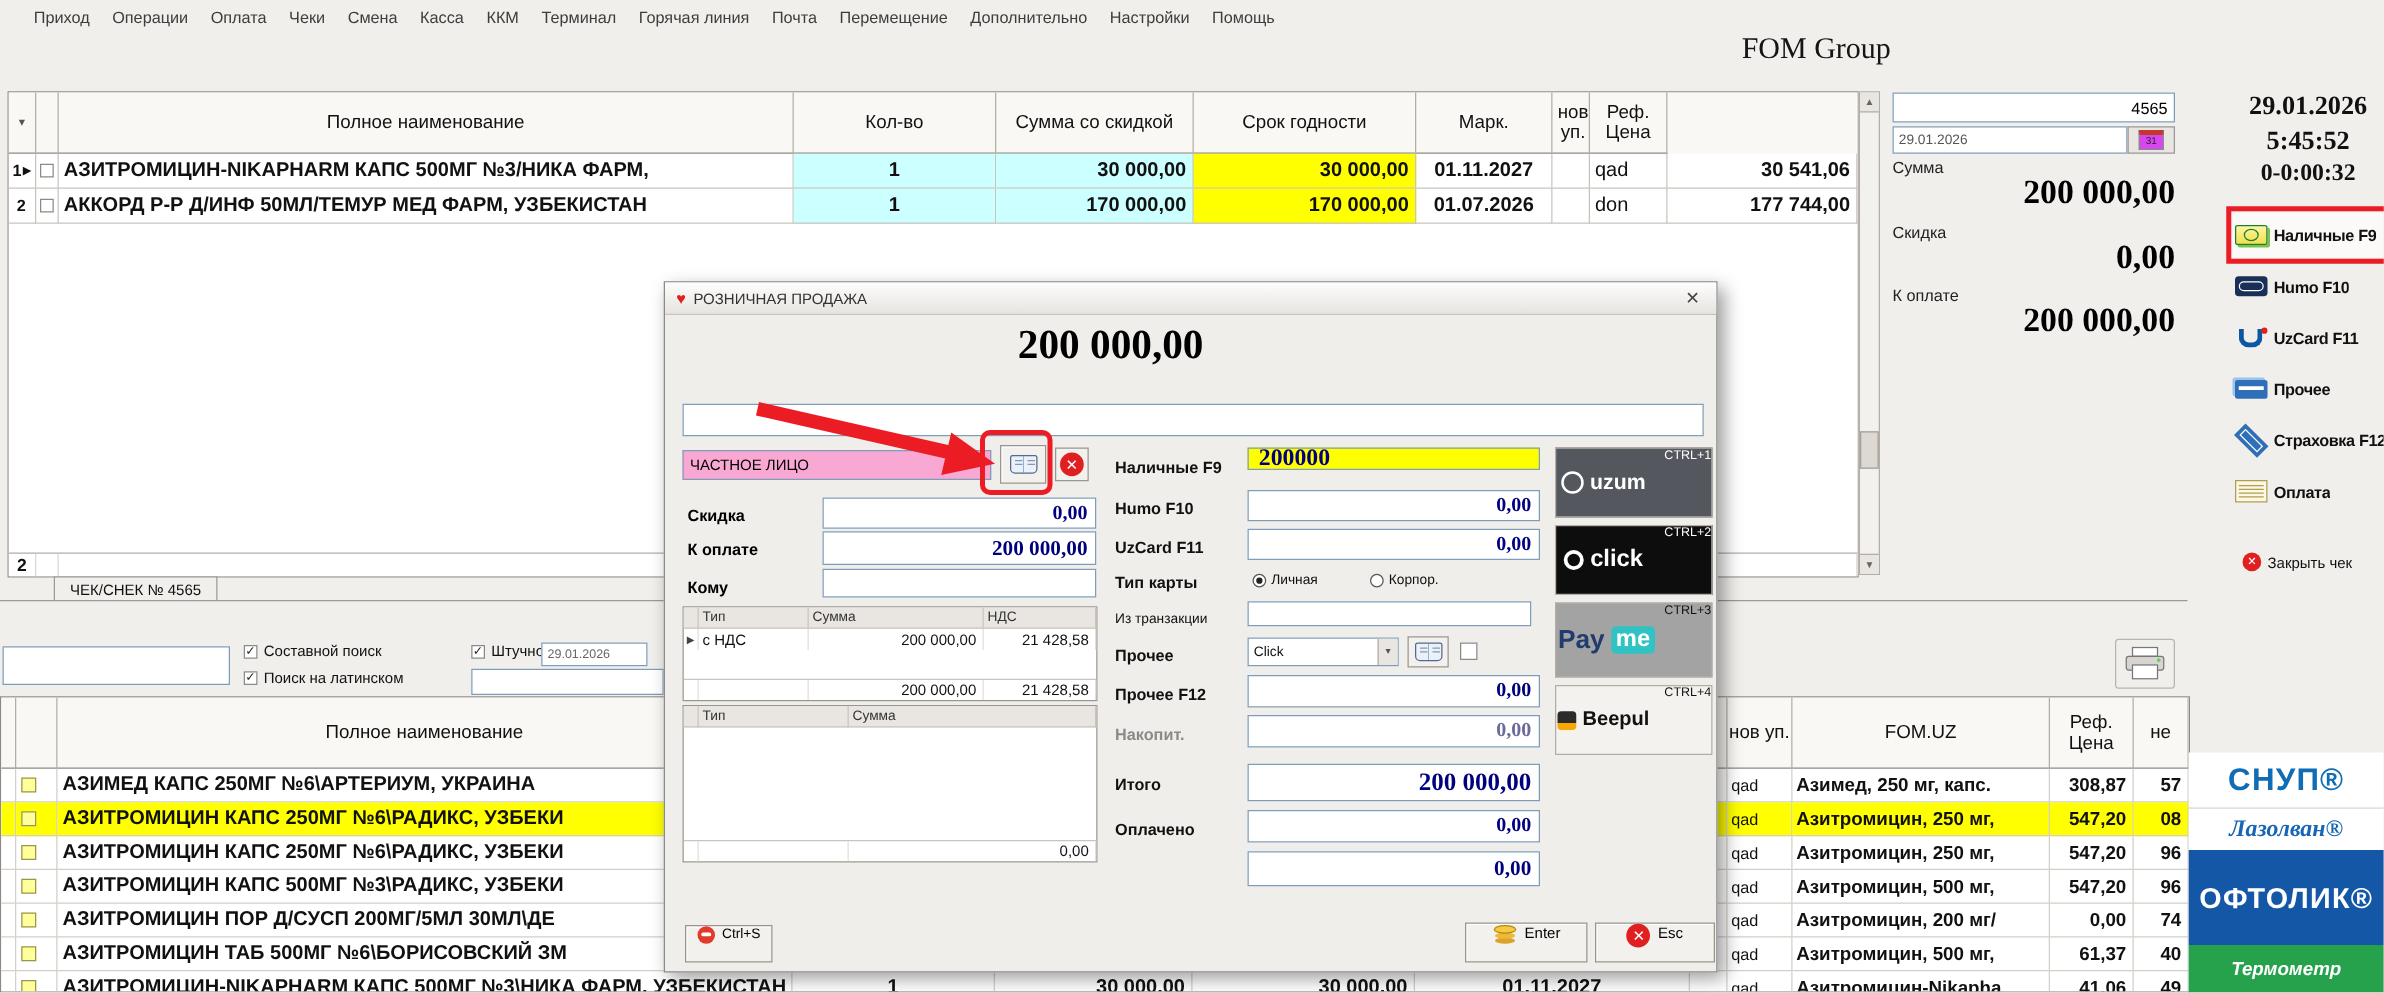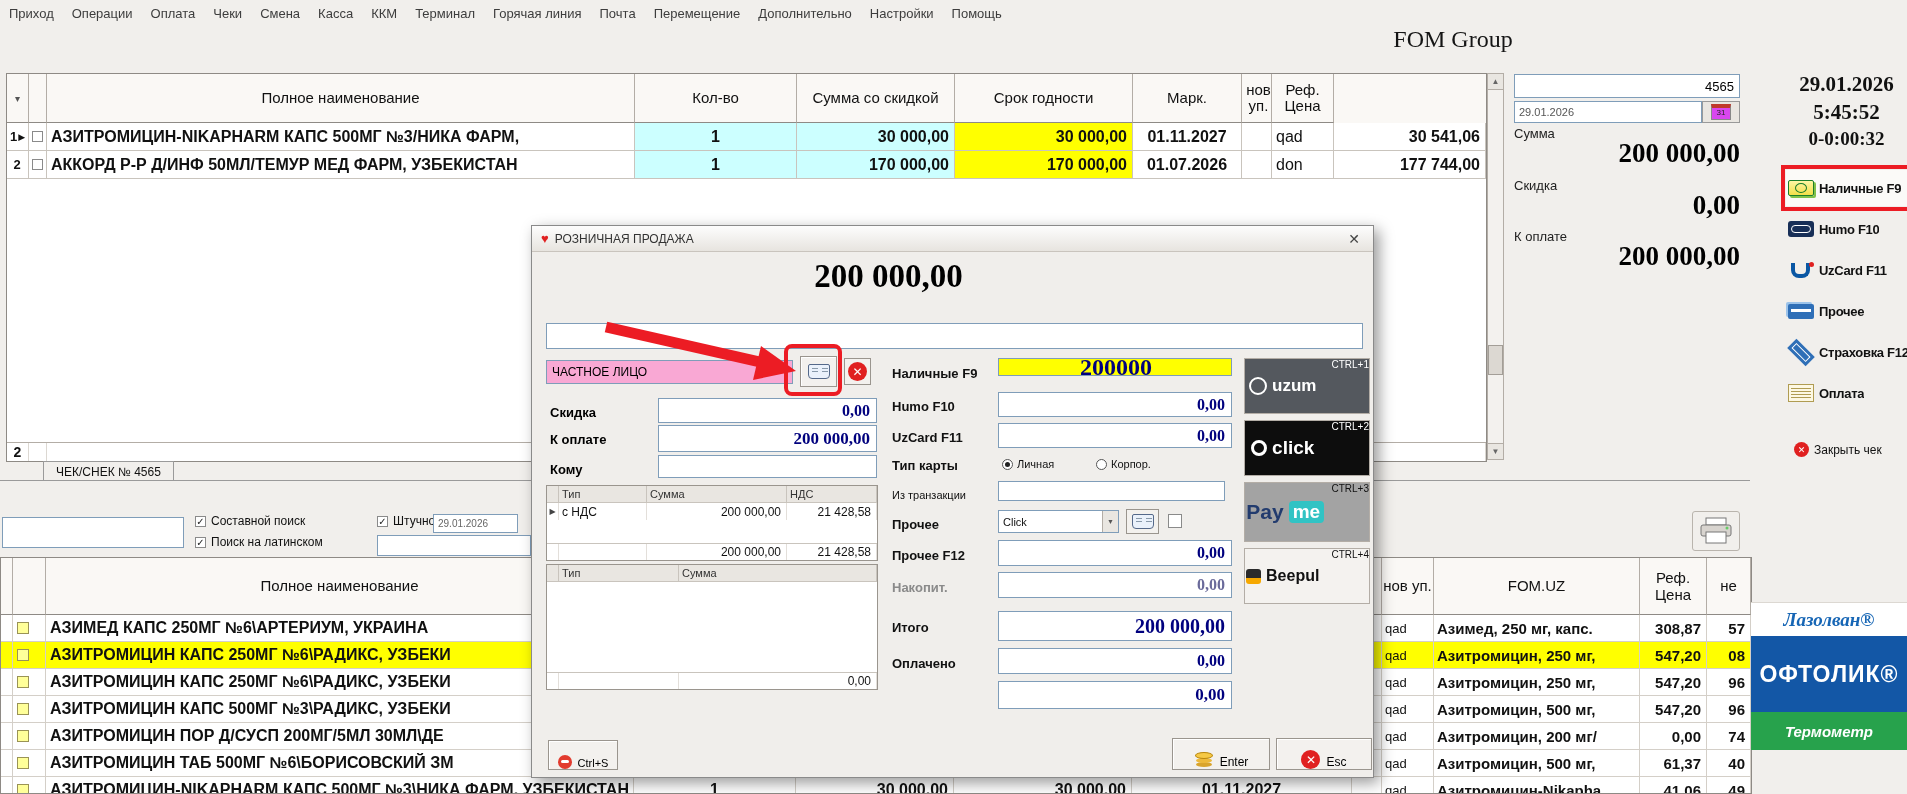--- a/index.html
+++ b/index.html
@@ -2,21 +2,21 @@
 <html><head>
 <meta charset="utf-8">
 <style>
   *{margin:0;padding:0;box-sizing:border-box}
   html,body{width:1907px;height:794px}
   body{font-family:"Liberation Sans","DejaVu Sans",sans-serif;background:#f1efec;position:relative;overflow:hidden;color:#111}
   input,button{font-family:"Liberation Sans","DejaVu Sans",sans-serif}
   .bold{font-weight:bold}.rt{justify-content:flex-end!important;text-align:right;padding-right:5px}
   .ctr{justify-content:center!important;text-align:center}
   
-  .menubar{position:absolute;left:0;top:0;width:100%;height:26px;display:flex;align-items:center;padding-left:0;background:#f1efec}
+  .menubar{position:absolute;left:0;top:0;width:100%;height:26px;display:flex;align-items:center;padding-left:18px;background:#f1efec}
   .menu-item{font-size:13px;color:#3d3d3d;padding:4px 9px;cursor:default;white-space:nowrap}
   
   .fom-title{position:absolute;left:1330px;top:26px;width:246px;text-align:center;font-family:"Liberation Serif",serif;font-size:24px;color:#151515}
   
   .top-table{position:absolute;left:6px;top:73px;width:1481px;border:1px solid #8e8a85;background:#fff}
   .tt-head,.tt-row,.tt-total{display:grid;grid-template-columns:22px 18px 588px 162px 158px 178px 109px 30px 62px 152px}
   .tt-head{height:49px;background:#faf8f5}
   .tt-head .c{display:flex;align-items:center;justify-content:center;text-align:center;font-size:15px;border-right:1px solid #b3ada6;border-bottom:1px solid #8e8a85;overflow:hidden;line-height:1.1}
   .tt-row{height:28px;background:#fff}
   .tt-row .c{display:flex;align-items:center;font-size:16px;border-right:1px solid #c9c4bd;border-bottom:1px solid #c9c4bd;overflow:hidden;white-space:nowrap}
@@ -139,21 +139,21 @@
   .vc.m{font-size:8px;color:#444;justify-content:center;padding:0}
   .vt-empty{height:23px}
   .tt-empty{height:90px}
   
   .rl{position:absolute;left:360px;font-size:13px;font-weight:bold;white-space:nowrap}
   .rl-cash{top:140px}.rl-humo{top:173px}.rl-uzcard{top:204px}.rl-cardtype{top:232px}
   .rl-fromtx{top:263px;font-size:11px;font-weight:normal}
   .rl-other{top:291px}.rl-otherf12{top:322px}.rl-accum{top:354px;color:#8a8a8a}
   .rl-total{top:394px}.rl-paid{top:430px}
   .rf{position:absolute;left:466px;width:234px;border:1px solid #7f9db9;background:#fff}
-  .f-cash{top:132px;height:18px;background:#ffff00;font-size:24px;text-align:center;padding-left:8px}
+  .f-cash{top:132px;height:18px;background:#ffff00;font-size:19px;text-align:left;padding-left:8px}
   .f-humo{top:166px;height:25px}.f-uzcard{top:197px;height:25px}
   .f-fromtx{top:255px;height:20px;width:227px}
   .f-otherf12{top:314px;height:26px}
   .f-accum{top:346px;height:26px;color:#6a6a9a}
   .f-total{top:385px;height:30px;font-size:20px}
   .f-paid{top:422px;height:26px}
   .f-change{top:455px;height:28px;font-size:17px}
   .radio{position:absolute;display:flex;align-items:center;gap:4px;font-size:11px;cursor:pointer}
   .radio.r-personal{left:470px;top:232px}.radio.r-corp{left:564px;top:232px}
   .rad{display:inline-block;width:11px;height:11px;border:1px solid #555;border-radius:50%;background:#fff;position:relative}
@@ -175,21 +175,21 @@
   .pay-logo.click .l1{font-weight:bold;font-size:19px}
   .pay-logo.click .logo-line::before{content:"";width:10px;height:10px;border:3px solid #fff;border-radius:50%}
   .pay-logo.payme{height:60px;background:#a3a3a3;color:#111}
   .pay-logo.payme .l1{font-weight:bold;font-size:21px;color:#223b6e}
   .pay-logo.payme .l2{font-weight:bold;font-size:19px;color:#fff;background:#31c3c4;border-radius:4px;padding:0 4px}
   .pay-logo.beepul{height:56px;background:#f4f2ef;color:#111}
   .pay-logo.beepul .l1{font-weight:bold;font-size:16px}
   .pay-logo.beepul .logo-line::before{content:"";width:15px;height:15px;background:linear-gradient(#2b2b2b 60%,#f6a800 60%);border-radius:3px}
   .pay-logo.uzum .sc,.pay-logo.click .sc{color:#fff}
   
-  .dlg-btn{position:absolute;background:#f3f1ee;border:1px solid #9a958e;box-shadow:inset 1px 1px 0 #fff;display:flex;align-items:flex-end;justify-content:center;gap:6px;font-size:12px;cursor:pointer}
+  .dlg-btn{position:absolute;background:#f3f1ee;border:1px solid #9a958e;box-shadow:inset 1px 1px 0 #fff;display:flex;align-items:flex-start;justify-content:center;gap:6px;font-size:12px;cursor:pointer}
   .dlg-save{left:16px;top:514px;width:70px;height:30px;font-size:11px}
   .dlg-enter{left:640px;top:512px;width:98px;height:32px}
   .dlg-esc{left:744px;top:512px;width:96px;height:32px}
   .save-ico{width:14px;height:14px;border-radius:50%;background:#e23b2e;position:relative;display:inline-block}
   .save-ico::after{content:"";position:absolute;left:3px;right:3px;top:5px;height:3px;background:#fff;border-radius:2px}
   .coins-ico{width:20px;height:18px;position:relative;display:inline-block}
   .coins-ico::before{content:"";position:absolute;left:1px;top:1px;width:16px;height:5px;background:#f6c945;border:1px solid #b8860b;border-radius:50%;box-shadow:0 5px 0 -1px #edb93a,0 9px 0 -1px #d9a42c}
   
   .anno-arrow{position:absolute;left:0;top:0;width:1907px;height:794px;z-index:60;pointer-events:none}
   .anno-box{position:absolute;border:4px solid #ec1c24;border-radius:8px;z-index:60;pointer-events:none}
@@ -510,20 +510,21 @@
         <div class="c c-mk2"></div>
         <div class="c c-pack2">qad</div>
         <div class="c c-fom">Азитромицин-Nikapha</div>
         <div class="c c-ref2 rt">41,06</div>
         <div class="c c-ne rt">49</div>
       </div>
     </div>
 </section>
 
 <div class="ads">
+  <div class="ad ad-snup">СНУП®</div>
   <div class="ad ad-lazolvan">Лазолван®</div>
   <div class="ad ad-oftolik">ОФТОЛИК®</div>
   <div class="ad ad-thermo">Термометр</div>
 </div>
 
 <section class="dialog">
   <header class="dlg-title">
     <span class="heart">♥</span>
     <span class="dlg-title-text">РОЗНИЧНАЯ ПРОДАЖА</span>
     <span class="dlg-x">✕</span>

